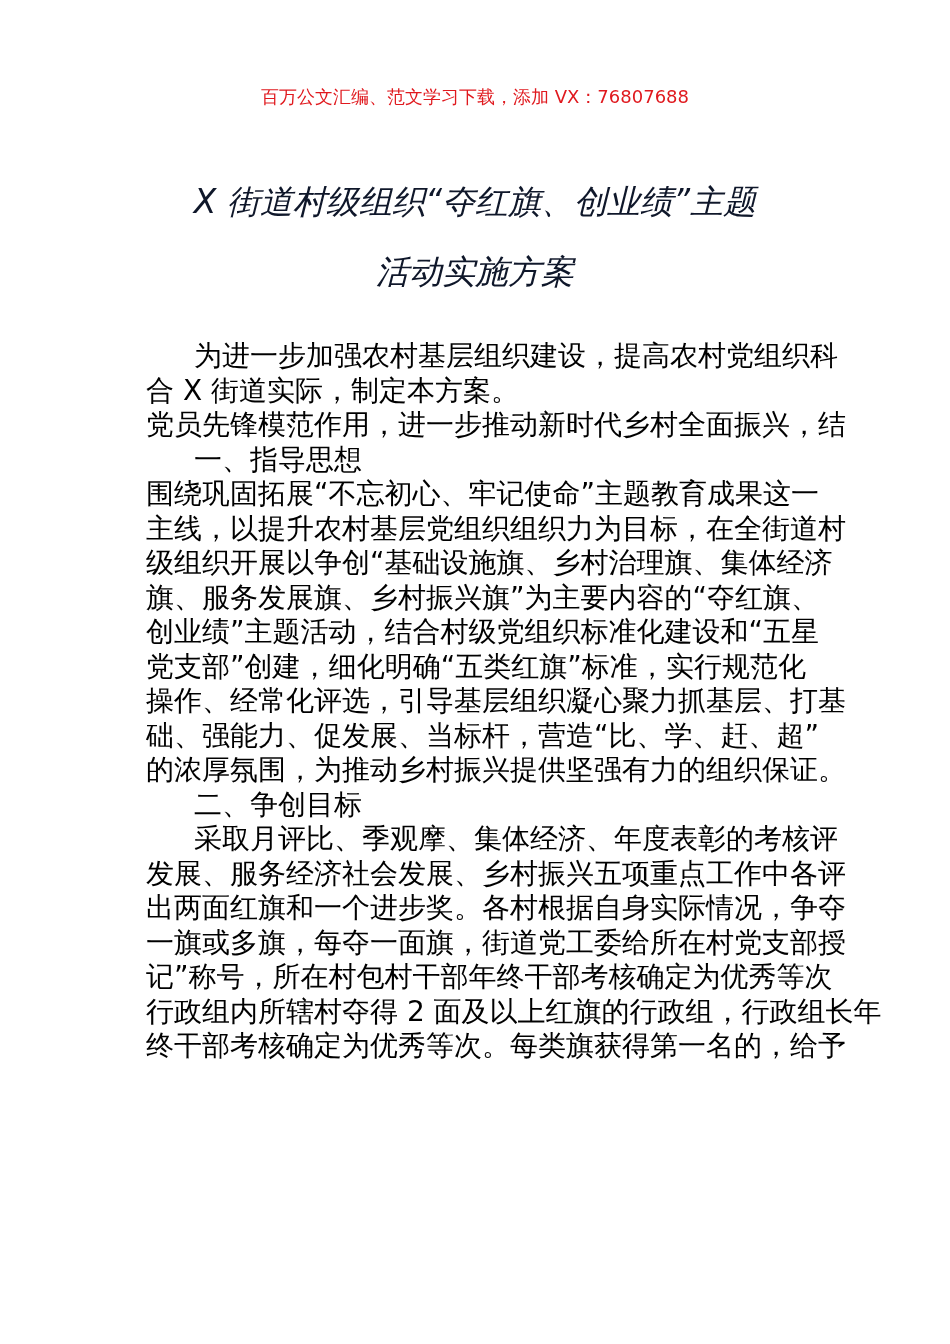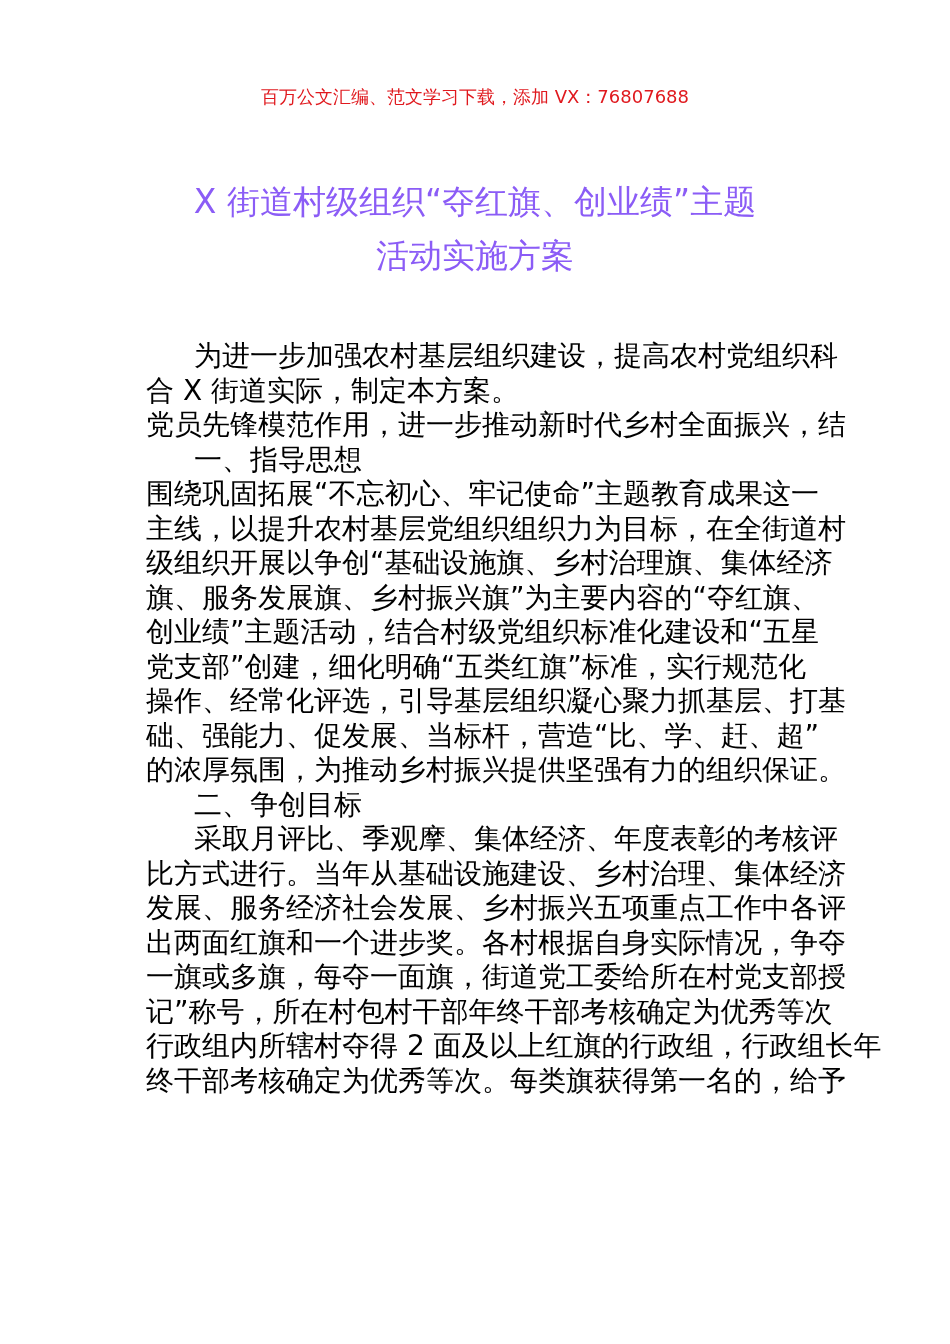--- a/index.html
+++ b/index.html
@@ -34,24 +34,25 @@
       color: #e0191e;
       letter-spacing: 0px;
     }
     .title {
       position: absolute;
       left: 0;
       width: 950px;
       text-align: center;
       font-size: 33px;
       line-height: 44px;
-      color: #8b5cf6;
+      color: #0f172a;
+      font-style: italic;
     }
     .title.line1 { top: 180px; }
-    .title.line2 { top: 234px; }
+    .title.line2 { top: 250px; }
     .body-text {
       position: absolute;
       left: 146px;
       width: 660px;
       font-size: 28px;
       line-height: 34.5px;
       color: #000;
     }
     .line {
       height: 34.5px;
@@ -89,21 +90,20 @@
     <div class="line">主线，以提升农村基层党组织组织力为目标，在全街道村</div>
     <div class="line">级组织开展以争创“基础设施旗、乡村治理旗、集体经济</div>
     <div class="line">旗、服务发展旗、乡村振兴旗”为主要内容的“夺红旗、</div>
     <div class="line">创业绩”主题活动，结合村级党组织标准化建设和“五星</div>
     <div class="line">党支部”创建，细化明确“五类红旗”标准，实行规范化</div>
     <div class="line">操作、经常化评选，引导基层组织凝心聚力抓基层、打基</div>
     <div class="line">础、强能力、促发展、当标杆，营造“比、学、赶、超”</div>
     <div class="line">的浓厚氛围，为推动乡村振兴提供坚强有力的组织保证。</div>
     <div class="line heading">二、争创目标</div>
     <div class="line indent">采取月评比、季观摩、集体经济、年度表彰的考核评</div>
-    <div class="line">比方式进行。当年从基础设施建设、乡村治理、集体经济</div>
     <div class="line">发展、服务经济社会发展、乡村振兴五项重点工作中各评</div>
     <div class="line">出两面红旗和一个进步奖。各村根据自身实际情况，争夺</div>
     <div class="line">一旗或多旗，每夺一面旗，街道党工委给所在村党支部授</div>
     <div class="line">记”称号，所在村包村干部年终干部考核确定为优秀等次</div>
     <div class="line">行政组内所辖村夺得 2 面及以上红旗的行政组，行政组长年</div>
     <div class="line">终干部考核确定为优秀等次。每类旗获得第一名的，给予</div>
   </div>
 
 </div>
 

